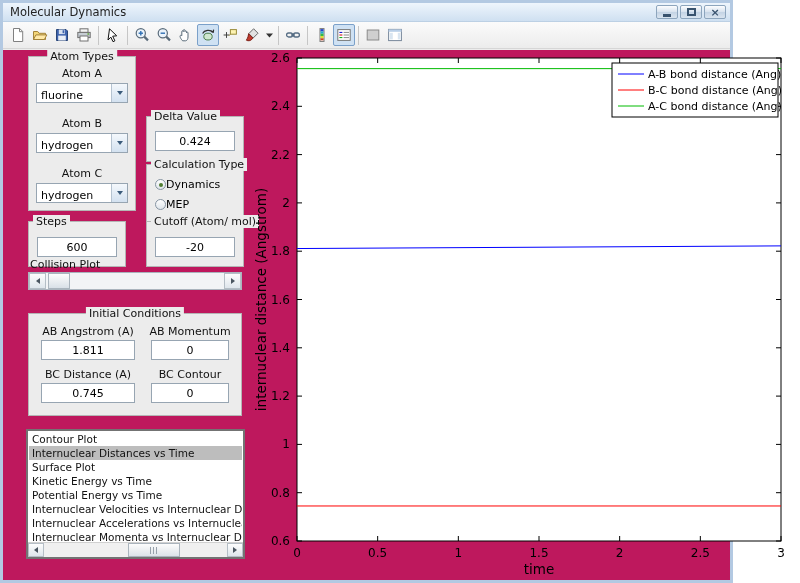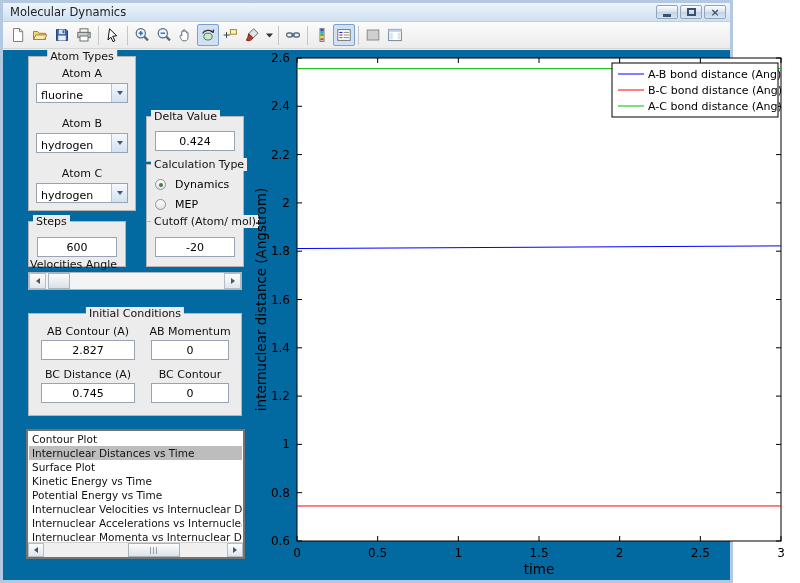--- a/index.html
+++ b/index.html
@@ -13,33 +13,33 @@
   .glyph-max{width:9px;height:8px;border:2px solid #39536e}
   .glyph-close{font-size:11px;font-weight:bold;color:#39536e;line-height:1}
   .toolbar{height:27px;background:linear-gradient(#fbfbfb,#ececec);border-bottom:1px solid #d6d6d6;display:flex;align-items:center;padding-left:4px}
   .tbtn{width:22px;height:22px;display:flex;align-items:center;justify-content:center;border:1px solid transparent;border-radius:2px}
   .tbtn.narrow{width:12px}
   .tbtn.pressed{background:#cfe1f3;border:1px solid #7ba0c9}
   .ticon{width:16px;height:16px;display:block}
   .tbtn.narrow .ticon{width:9px}
   .ticon svg{display:block}
   .tsep{width:1px;height:19px;background:#c6c6c6;margin:0 3px}
-  .content{position:absolute;left:0;top:47px;right:0;bottom:0;background:#0369a1}
+  .content{position:absolute;left:0;top:47px;right:0;bottom:0;background:#be185d}
   .panel{position:absolute;border:1px solid #b5b5b5;background:#ececec}
   .ptitle{position:absolute;top:-7px;font-size:11px;background:#ececec;padding:0 3px;color:#111;white-space:nowrap}
   .ptitle.center{left:50%;transform:translateX(-50%)}
   .ptitle.left{left:4px}
   .lbl{position:absolute;font-size:11px;color:#111;white-space:nowrap}
   .lbl.cen{text-align:center}
   .combo{position:absolute;height:20px;background:#fff;border:1px solid #97a5b2;font-size:11px;display:flex;align-items:flex-end;padding-left:4px}
   .combo-btn{position:absolute;right:0;top:0;bottom:0;width:16px;border-left:1px solid #b5c3d1;background:linear-gradient(#f4f8fc,#d3e1f0);display:flex;align-items:center;justify-content:center}
   .tri-down{width:0;height:0;border-left:3.5px solid transparent;border-right:3.5px solid transparent;border-top:4px solid #3a5a7a}
   .edit{position:absolute;height:20px;background:#fff;border:1px solid #97a5b2;font-size:11px;display:flex;align-items:center;justify-content:center}
   .btn{position:absolute;border:1px solid #8a9097;border-radius:3px;background:linear-gradient(#f7f7f7,#e9e9e9 55%,#d8d8d8);font-size:11px;font-family:inherit;color:#111}
-  .radio-row{position:absolute;display:flex;align-items:center;gap:9px}
+  .radio-row{position:absolute;display:flex;align-items:center;gap:0}
   .radio{width:11px;height:11px;border:1px solid #8795a3;border-radius:50%;background:linear-gradient(#fefefe,#dfe5ea);position:relative;flex:0 0 auto}
   .radio.checked::after{content:"";position:absolute;left:2.5px;top:2.5px;width:4px;height:4px;border-radius:50%;background:#4f7d31}
   .rlabel{font-size:11px;white-space:nowrap}
   .slider{position:absolute;height:18px;border:1px solid #aab4bd;background:#f2f4f6;display:flex}
   .sbtn{width:17px;height:100%;background:linear-gradient(#fdfdfd,#dfe6ec);border:1px solid #b5bec6;display:flex;align-items:center;justify-content:center;flex:0 0 auto}
   .tri-left{width:0;height:0;border-top:3.5px solid transparent;border-bottom:3.5px solid transparent;border-right:4.5px solid #4a5560}
   .tri-right{width:0;height:0;border-top:3.5px solid transparent;border-bottom:3.5px solid transparent;border-left:4.5px solid #4a5560}
   .s-track{flex:1;position:relative}
   .s-thumb{position:absolute;left:2px;top:0;width:22px;height:100%;background:linear-gradient(#fdfdfd,#d9e0e7);border:1px solid #aab4bd}
   .listbox{position:absolute;background:#fff;border:2px solid #737373;overflow:hidden}
@@ -284,38 +284,38 @@
     <div class="panel" style="left:25px;top:171px;width:98px;height:46px">
       <span class="ptitle left">Steps</span>
       <div class="edit" style="left:8px;top:15px;width:80px">600</div>
     </div>
 
     <div class="panel" style="left:143px;top:171px;width:98px;height:46px">
       <span class="ptitle left">Cutoff (Atom/ mol)</span>
       <div class="edit" style="left:8px;top:15px;width:80px">-20</div>
     </div>
 
-    <div class="lbl" style="left:27px;top:208px">Velocities Angle</div>
+    <div class="lbl" style="left:27px;top:208px">Collision Plot</div>
     <div class="slider" style="left:25px;top:222px;width:214px">
       <span class="sbtn">
           <span class="tri-left"></span>
         </span>
       <span class="s-track">
           <span class="s-thumb"></span>
         </span>
       <span class="sbtn">
           <span class="tri-right"></span>
         </span>
     </div>
 
     <div class="panel" style="left:25px;top:263px;width:214px;height:103px">
       <span class="ptitle center">Initial Conditions</span>
-      <div class="lbl cen" style="left:6px;top:11px;width:106px">AB Contour (A)</div>
+      <div class="lbl cen" style="left:6px;top:11px;width:106px">AB Angstrom (A)</div>
       <div class="lbl cen" style="left:116px;top:11px;width:90px">AB Momentum</div>
-      <div class="edit" style="left:12px;top:26px;width:94px">2.827</div>
+      <div class="edit" style="left:12px;top:26px;width:94px">1.811</div>
       <div class="edit" style="left:122px;top:26px;width:78px">0</div>
       <div class="lbl cen" style="left:6px;top:54px;width:106px">BC Distance (A)</div>
       <div class="lbl cen" style="left:116px;top:54px;width:90px">BC Contour</div>
       <div class="edit" style="left:12px;top:69px;width:94px">0.745</div>
       <div class="edit" style="left:122px;top:69px;width:78px">0</div>
     </div>
 
     <div class="listbox" style="left:23px;top:379px;width:219px;height:130px">
       <div class="list-items" id="list-items">
           <div class="list-item">Contour Plot</div>

